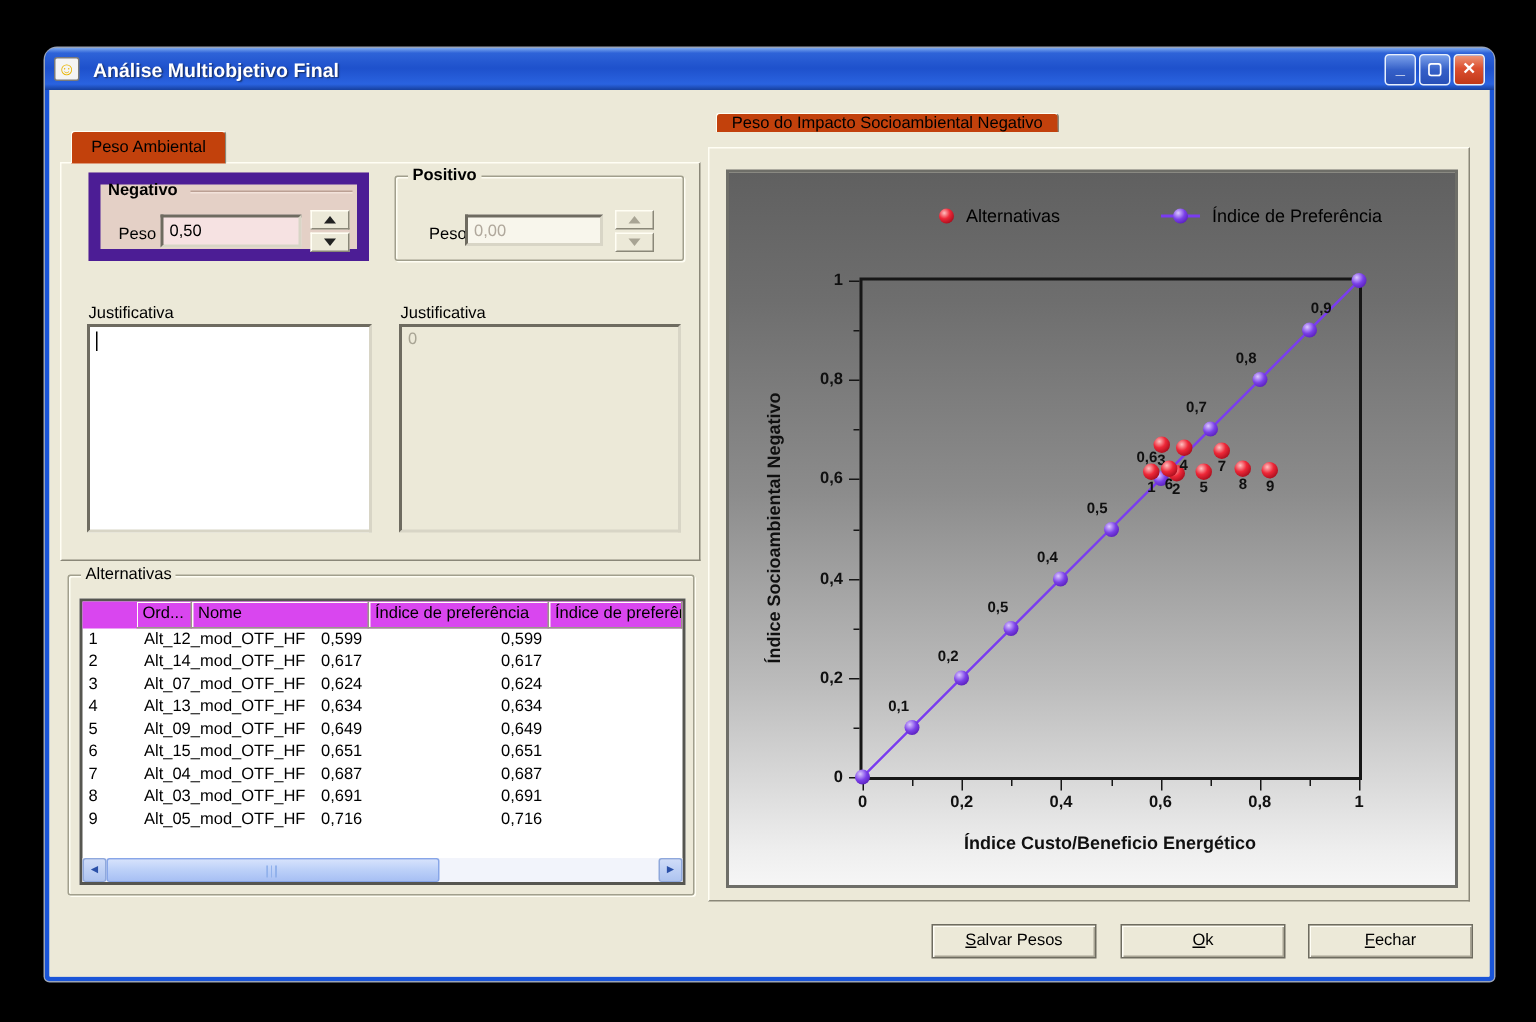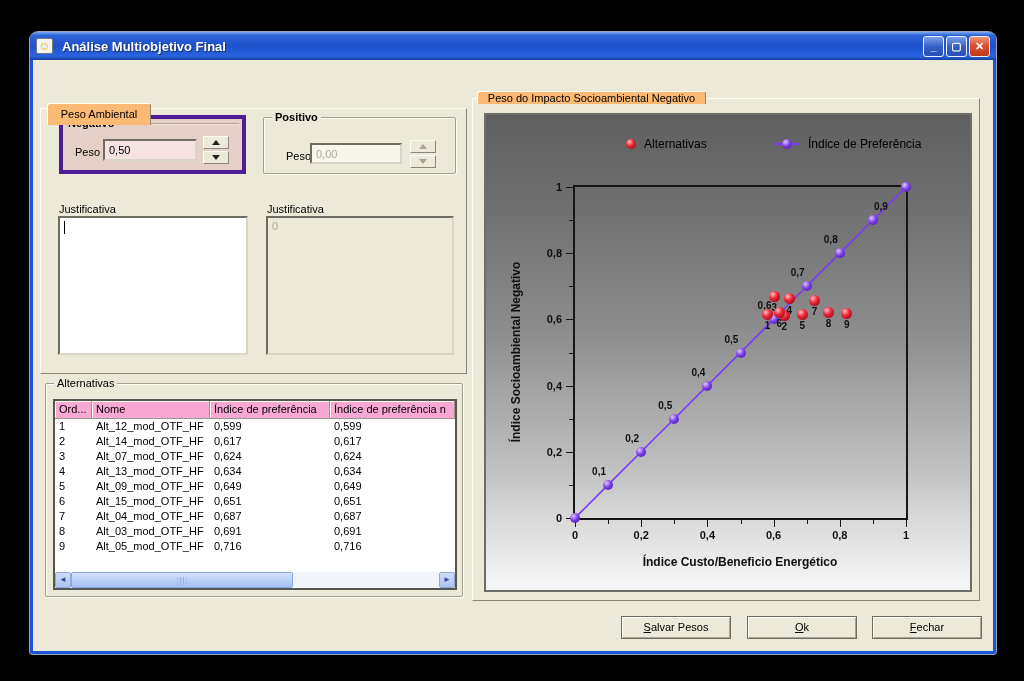--- a/index.html
+++ b/index.html
@@ -18,44 +18,44 @@
        display:flex;align-items:center;justify-content:center;font-size:12px;line-height:1;color:#e8b400;}
   #title-text{color:#fff;font-weight:bold;font-size:13px;margin-left:9px;text-shadow:1px 1px 1px #173068;}
   #win-controls{margin-left:auto;display:flex;gap:2px;}
   .winbtn{width:21px;height:21px;border-radius:3px;border:1px solid #e8f0fc;color:#fff;
        font-size:11px;line-height:19px;text-align:center;font-weight:bold;cursor:default;}
   .winbtn.blue{background:linear-gradient(180deg,#7aa0ea 0%,#3560c8 50%,#2850b8 100%);}
   .winbtn.red{background:linear-gradient(180deg,#ec9678 0%,#dc5030 45%,#c03818 100%);}
   #body{position:absolute;left:0;top:28px;width:960px;height:591px;background:#ece9d8;}
 
   
-  .tab{position:absolute;background:#fdba74;border:1px solid #8a8778;border-bottom:none;
+  .tab{position:absolute;background:#c2410c;border:1px solid #8a8778;border-bottom:none;
        border-top-color:#fffef4;border-left-color:#fffef4;border-radius:3px 3px 0 0;
-       font-size:11px;text-align:center;z-index:3;margin-top:16px;}
+       font-size:11px;text-align:center;z-index:3;}
   .tabpage{position:absolute;background:#ece9d8;border:1px solid #8a8778;
        border-top-color:#fffef4;border-left-color:#fffef4;}
   .groupbox{position:absolute;border:1px solid #a19f8d;border-radius:2px;
        box-shadow:inset 1px 1px 0 #fffef4,1px 1px 0 #fffef4;}
   .gb-legend{position:absolute;top:-7px;left:8px;background:#ece9d8;padding:0 3px;font-size:11px;}
   .sunken{border:2px solid;border-color:#6e6b60 #d8d5c6 #d8d5c6 #6e6b60;}
   .spinner{position:absolute;width:26px;height:28px;display:flex;flex-direction:column;gap:2px;}
   .spinbtn{flex:1;background:#ece9d8;border:1px solid #8a8778;border-top-color:#fffef4;border-left-color:#fffef4;
        display:flex;align-items:center;justify-content:center;}
   .arrow-up{width:0;height:0;border-left:4px solid transparent;border-right:4px solid transparent;border-bottom:5px solid #222;}
   .arrow-dn{width:0;height:0;border-left:4px solid transparent;border-right:4px solid transparent;border-top:5px solid #222;}
   .disabled .arrow-up{border-bottom-color:#a8a494;}
   .disabled .arrow-dn{border-top-color:#a8a494;}
   .lbl{position:absolute;font-size:11px;color:#000;white-space:nowrap;}
 
   
   #tab-ambiental{left:14px;top:27px;width:104px;height:22px;line-height:20px;}
   #tp-left{left:7px;top:48px;width:427px;height:266px;}
 
   #neg-box{position:absolute;left:18px;top:6px;width:187px;height:59px;background:#e4d0c6;
-       border:4px solid #4c1d95;}
+       border:8px solid #4c1d95;}
   #neg-legend{position:absolute;left:5px;top:-2px;font-weight:bold;font-size:11px;background:transparent;}
   #neg-line{position:absolute;left:60px;right:3px;top:4px;height:1px;background:#bba094;box-shadow:0 1px 0 #f2e2da;}
   #neg-peso-lbl{left:12px;top:27px;}
   #neg-input{position:absolute;left:40px;top:20px;width:94px;height:22px;background:#f6e2e2;
        font-size:11px;padding:2px 4px;color:#000;}
   #neg-spin{left:140px;top:17px;}
 
   #pos-grp{left:222px;top:8px;width:193px;height:57px;}
   #pos-peso-lbl{left:22px;top:32px;}
   #pos-input{position:absolute;left:46px;top:25px;width:92px;height:21px;background:#f8f6ec;
@@ -66,21 +66,21 @@
   #just-pos-lbl{left:226px;top:94px;}
   .textarea{position:absolute;top:107px;height:139px;font-size:11px;padding:2px 4px;}
   #ta-neg{left:17px;width:190px;background:#fff;}
   #ta-neg .caret{position:absolute;left:4px;top:3px;width:1px;height:13px;background:#000;}
   #ta-pos{left:225px;width:188px;background:#ece9d8;color:#a8a494;}
 
   
   #alt-grp{left:12px;top:323px;width:418px;height:214px;}
   #tbl{position:absolute;left:7px;top:15px;width:404px;height:191px;background:#fff;
        border:2px solid #565650;}
-  #tbl-header{display:flex;height:18px;background:#f9a8d4;font-size:11px;}
+  #tbl-header{display:flex;height:18px;background:#d946ef;font-size:11px;padding-left:36px;}
   .hcell{border-right:1px solid #9a9788;border-bottom:1px solid #9a9788;
        box-shadow:inset 1px 1px 0 #fffef4;padding:2px 4px;white-space:nowrap;overflow:hidden;}
   #tbl-body{position:absolute;left:0;top:18px;right:0;bottom:16px;overflow:hidden;font-size:11px;}
   .trow{display:flex;height:15px;line-height:15px;}
   .tcell{padding:0 4px;white-space:nowrap;overflow:hidden;}
   .c0{width:37px;}.c1{width:118px;}.c2{width:120px;}.c3{flex:1;}
 
   
   #hscroll{position:absolute;left:0;right:0;bottom:0;height:16px;background:#f2f4fb;display:flex;}
   .sb-btn{width:16px;height:16px;background:linear-gradient(180deg,#cfdcf8,#aec4f0);

